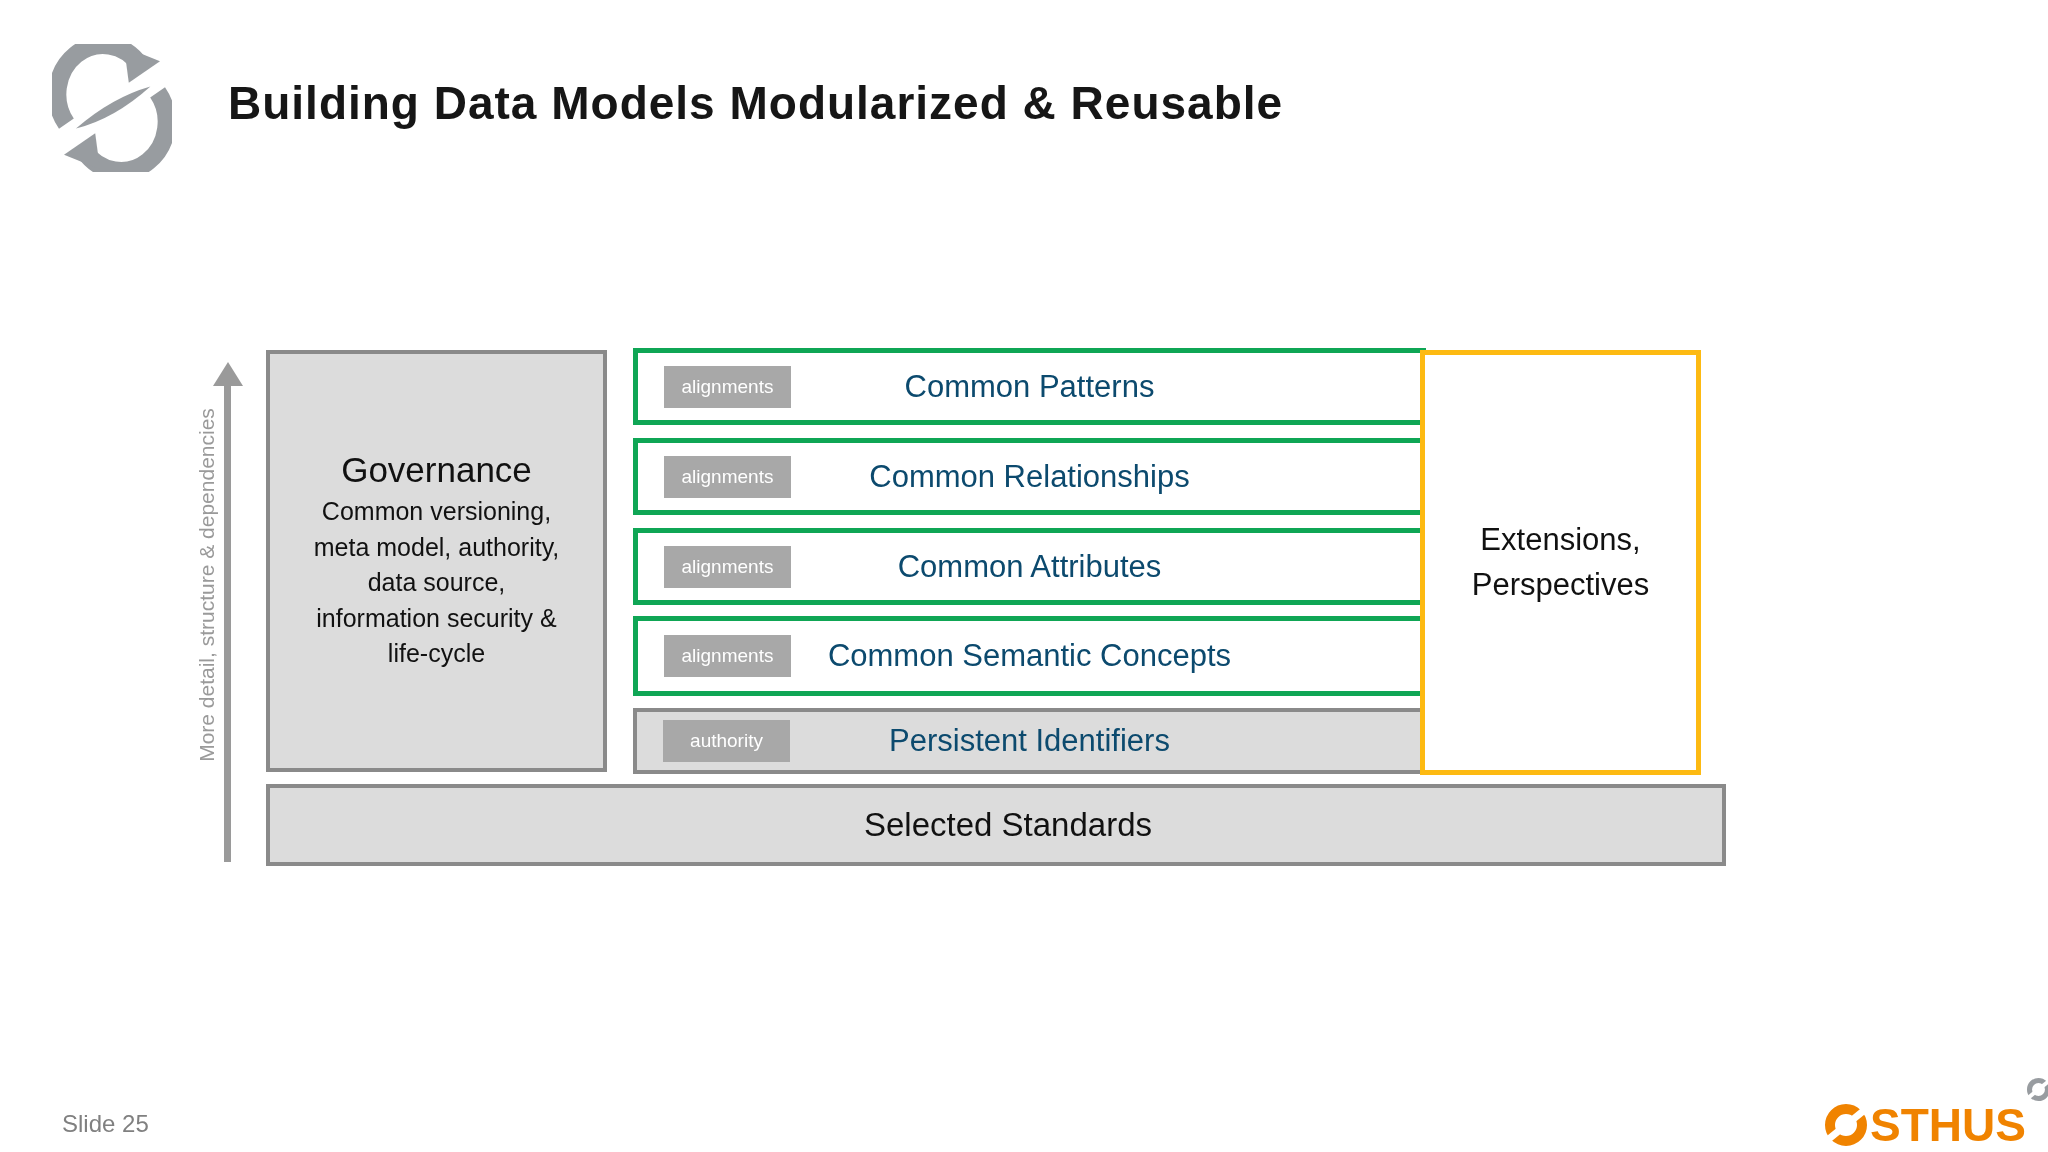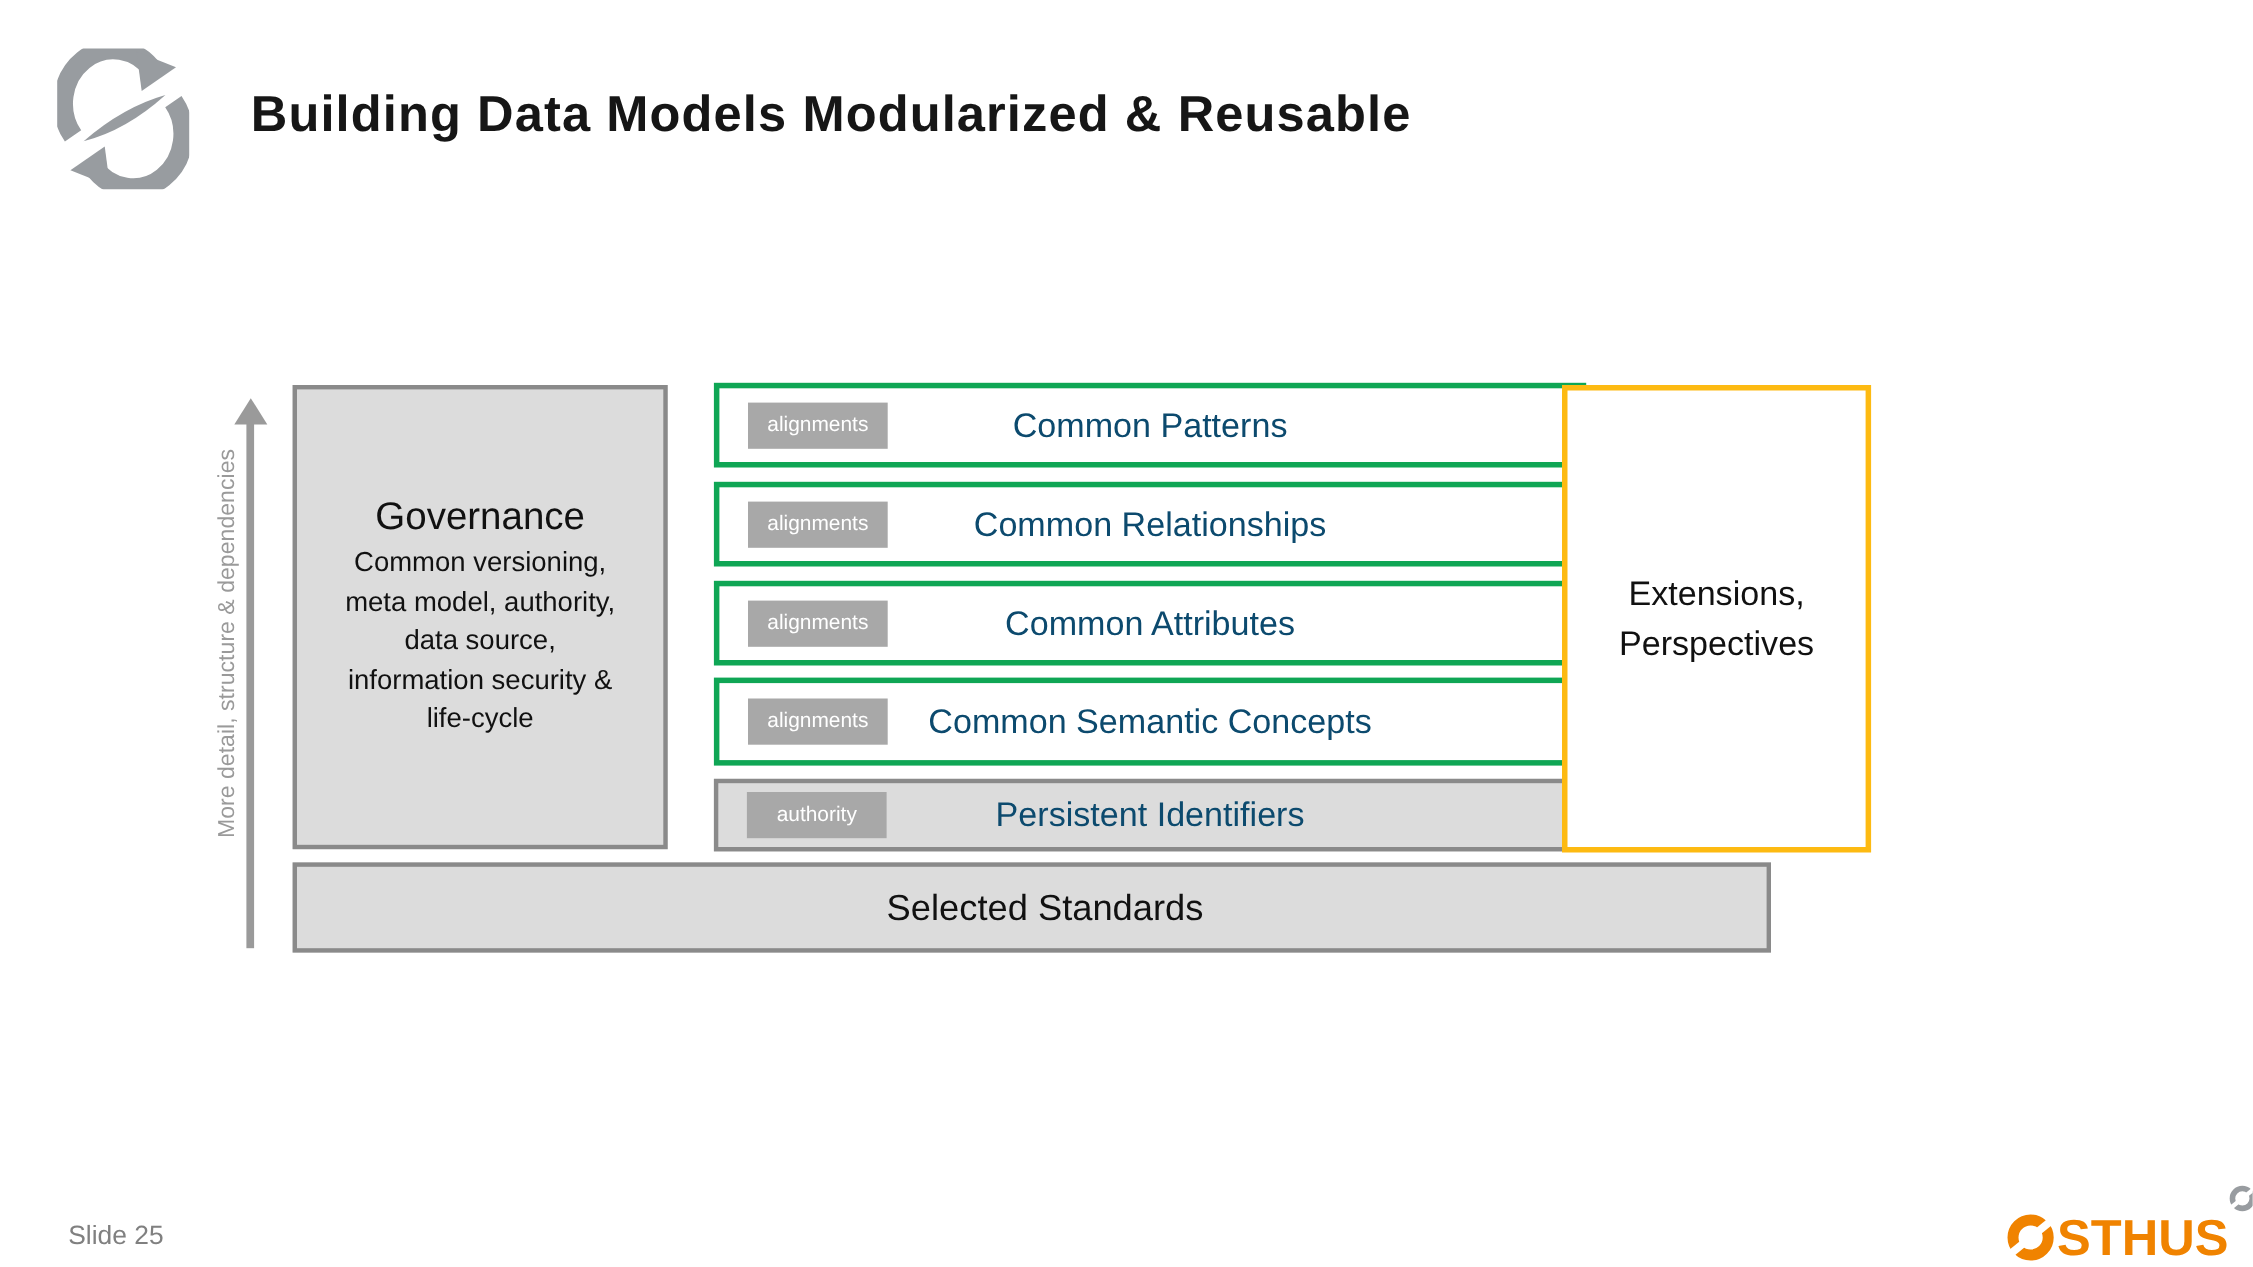--- a/index.html
+++ b/index.html
@@ -34,41 +34,41 @@
   .governance-box{
     position:absolute; left:266px; top:350px; width:341px; height:422px;
     background:var(--gray-fill); border:4px solid var(--gray-border);
     display:flex; flex-direction:column; justify-content:center; align-items:center;
     text-align:center; padding:10px;
   }
   .governance-title{font-size:35px; margin-bottom:4px;}
   .governance-body{font-size:25px; line-height:1.42; white-space:pre-line;}
   
   .layer{
-    position:absolute; left:649px; width:793px;
+    position:absolute; left:633px; width:793px;
     display:flex; justify-content:center; align-items:center;
   }
   .layer.green{background:#ffffff; border:5px solid var(--green);}
   .layer.gray{background:var(--gray-fill); border:4px solid var(--gray-border);}
   .layer-label{font-size:31px; color:#0c4a6e; z-index:1;}
   .tag{
     position:absolute; left:26px; top:50%; transform:translateY(-50%);
     width:127px; height:42px; background:var(--tag-bg); color:var(--tag-text);
     font-size:19px; display:flex; justify-content:center; align-items:center;
   }
   
   .extensions-box{
     position:absolute; left:1420px; top:350px; width:281px; height:425px;
     background:#ffffff; border:5px solid var(--gold);
     display:flex; justify-content:center; align-items:center; text-align:center;
   }
   .extensions-label{font-size:31px; line-height:1.45; white-space:pre-line;}
   
   .foundation-bar{
-    position:absolute; left:266px; top:784px; width:1344px; height:82px;
+    position:absolute; left:266px; top:784px; width:1460px; height:82px;
     background:var(--gray-fill); border:4px solid var(--gray-border);
     display:flex; justify-content:center; align-items:center;padding-left:24px;
   }
   .foundation-label{font-size:33px;}
   
   .slide-number{position:absolute; left:62px; top:1110px; font-size:24px; color:var(--muted-gray);}
   .brand{position:absolute; left:1822px; top:1084px; display:flex; align-items:center; color:var(--orange);margin-top:14px;}
   .brand-o-icon{width:48px; height:48px; color:var(--orange);}
   .brand-text{font-size:46px; font-weight:bold; color:var(--orange); letter-spacing:0;}
   .brand-mini-icon{position:absolute; right:-26px; top:-22px; width:27px; height:27px; color:var(--logo-gray);}

